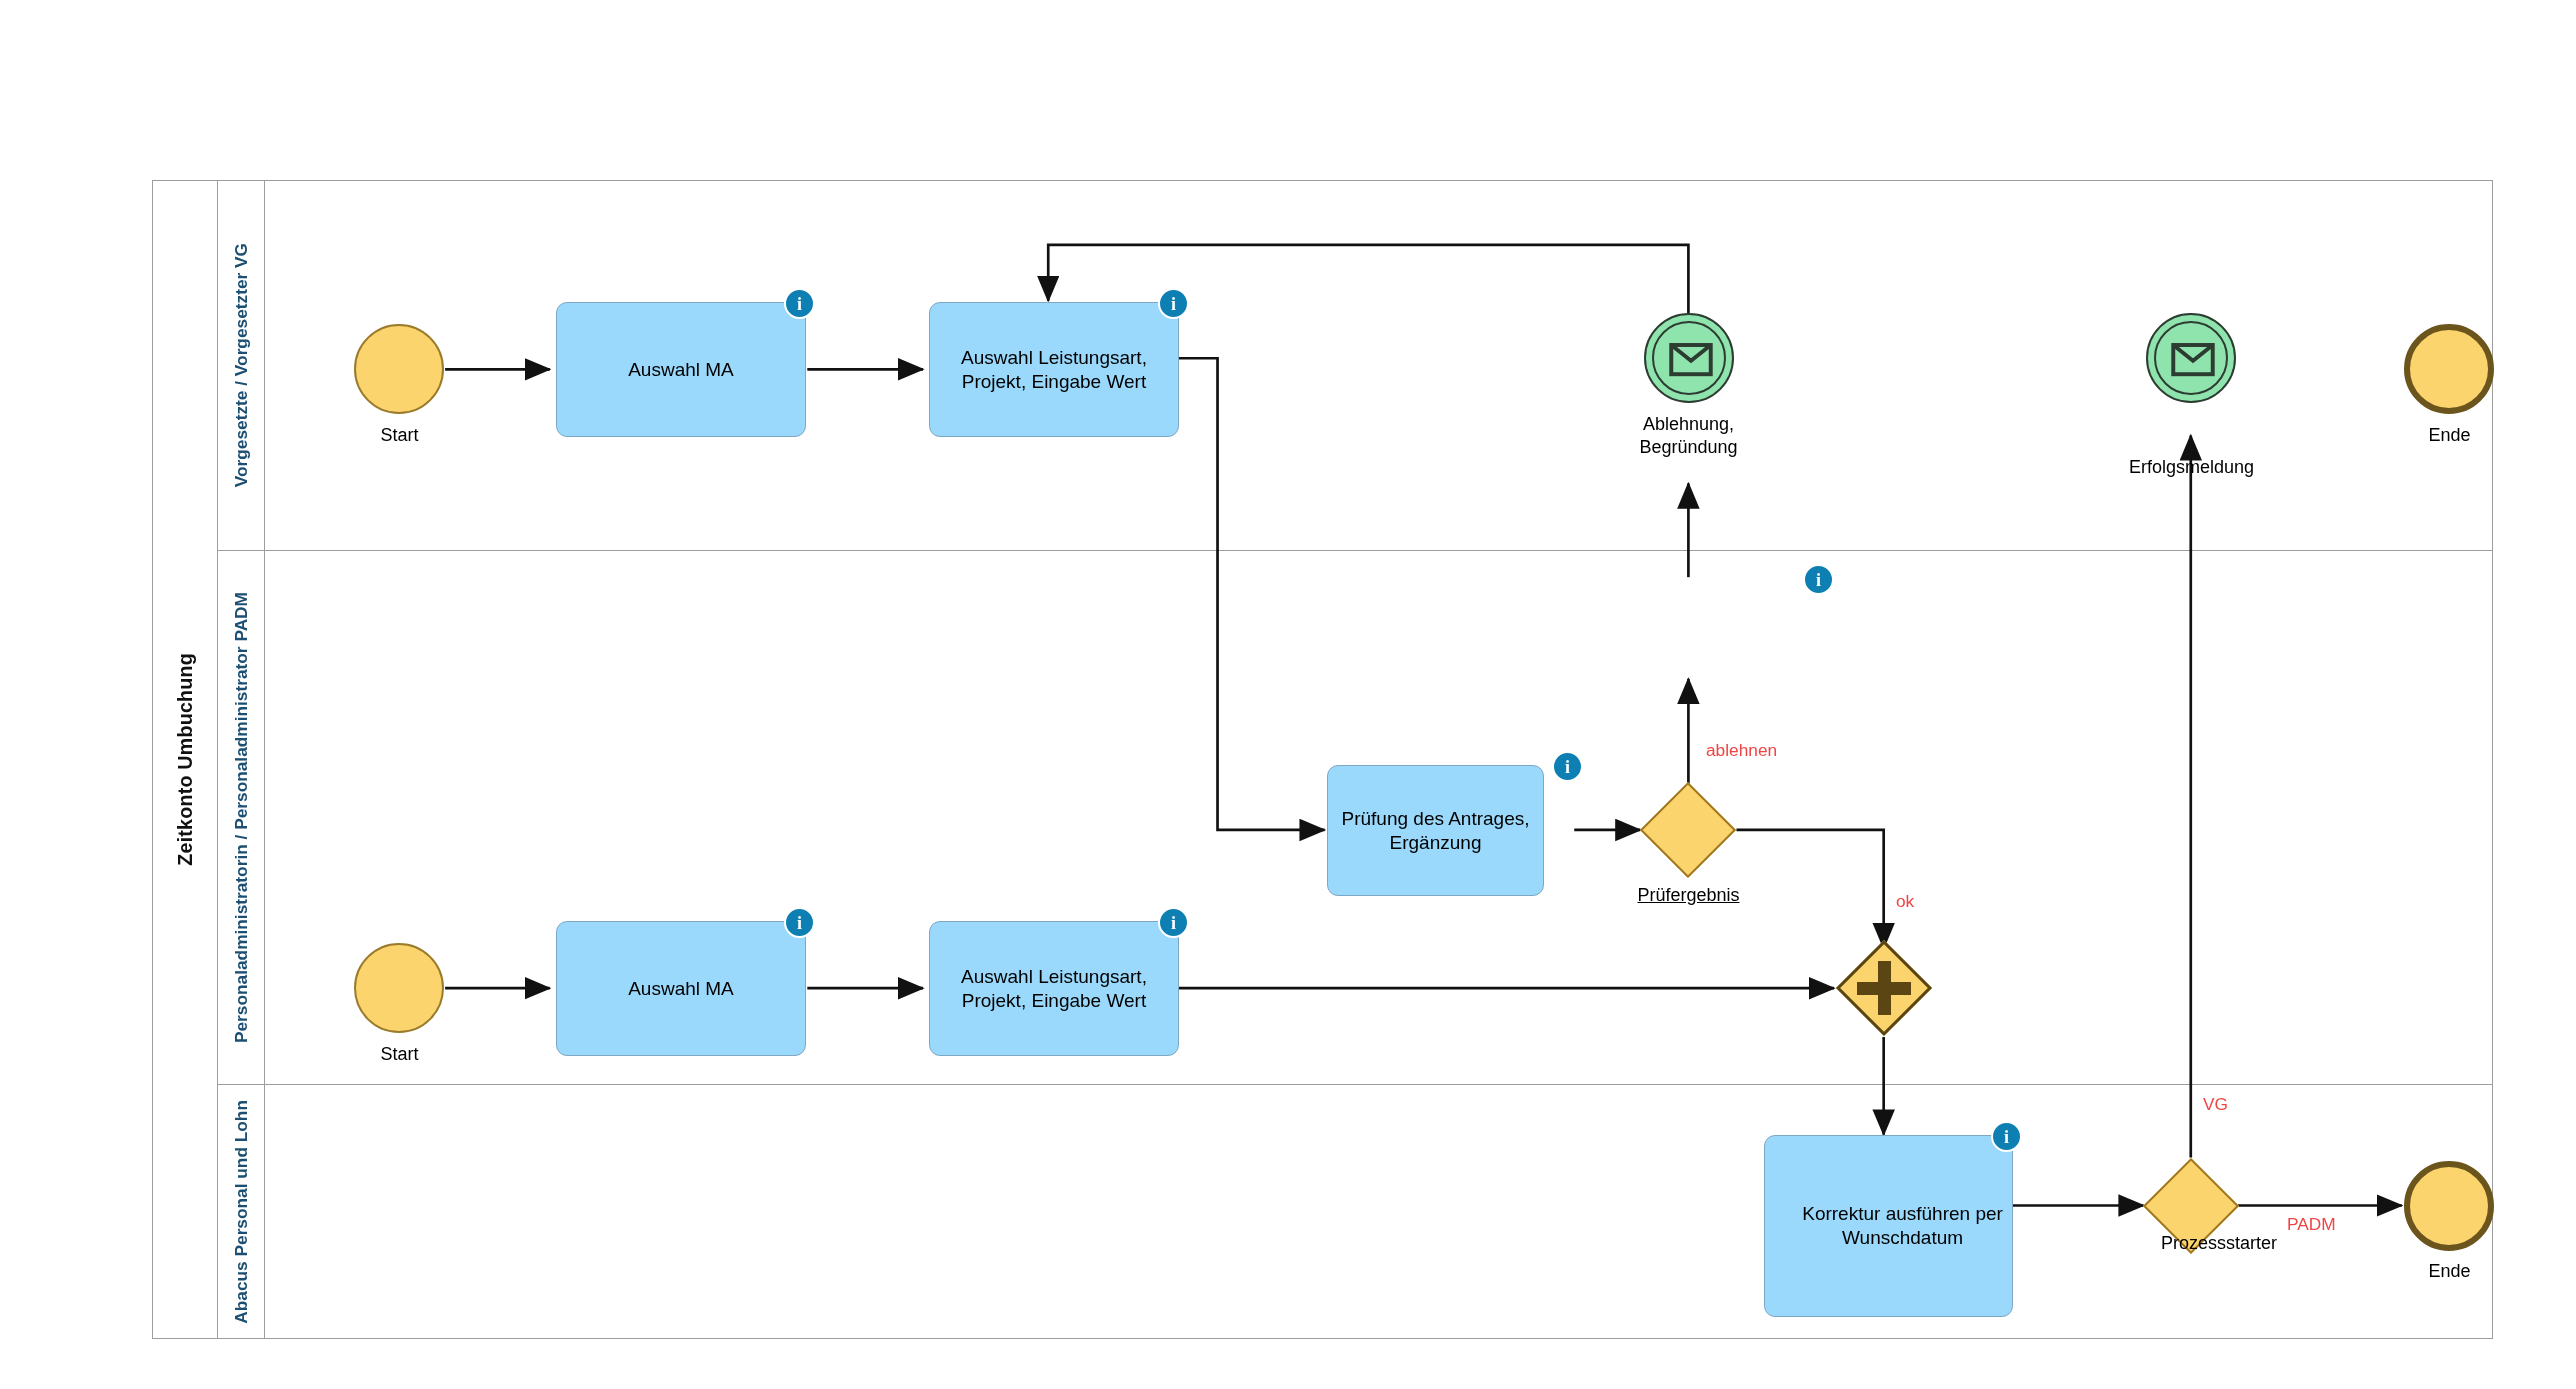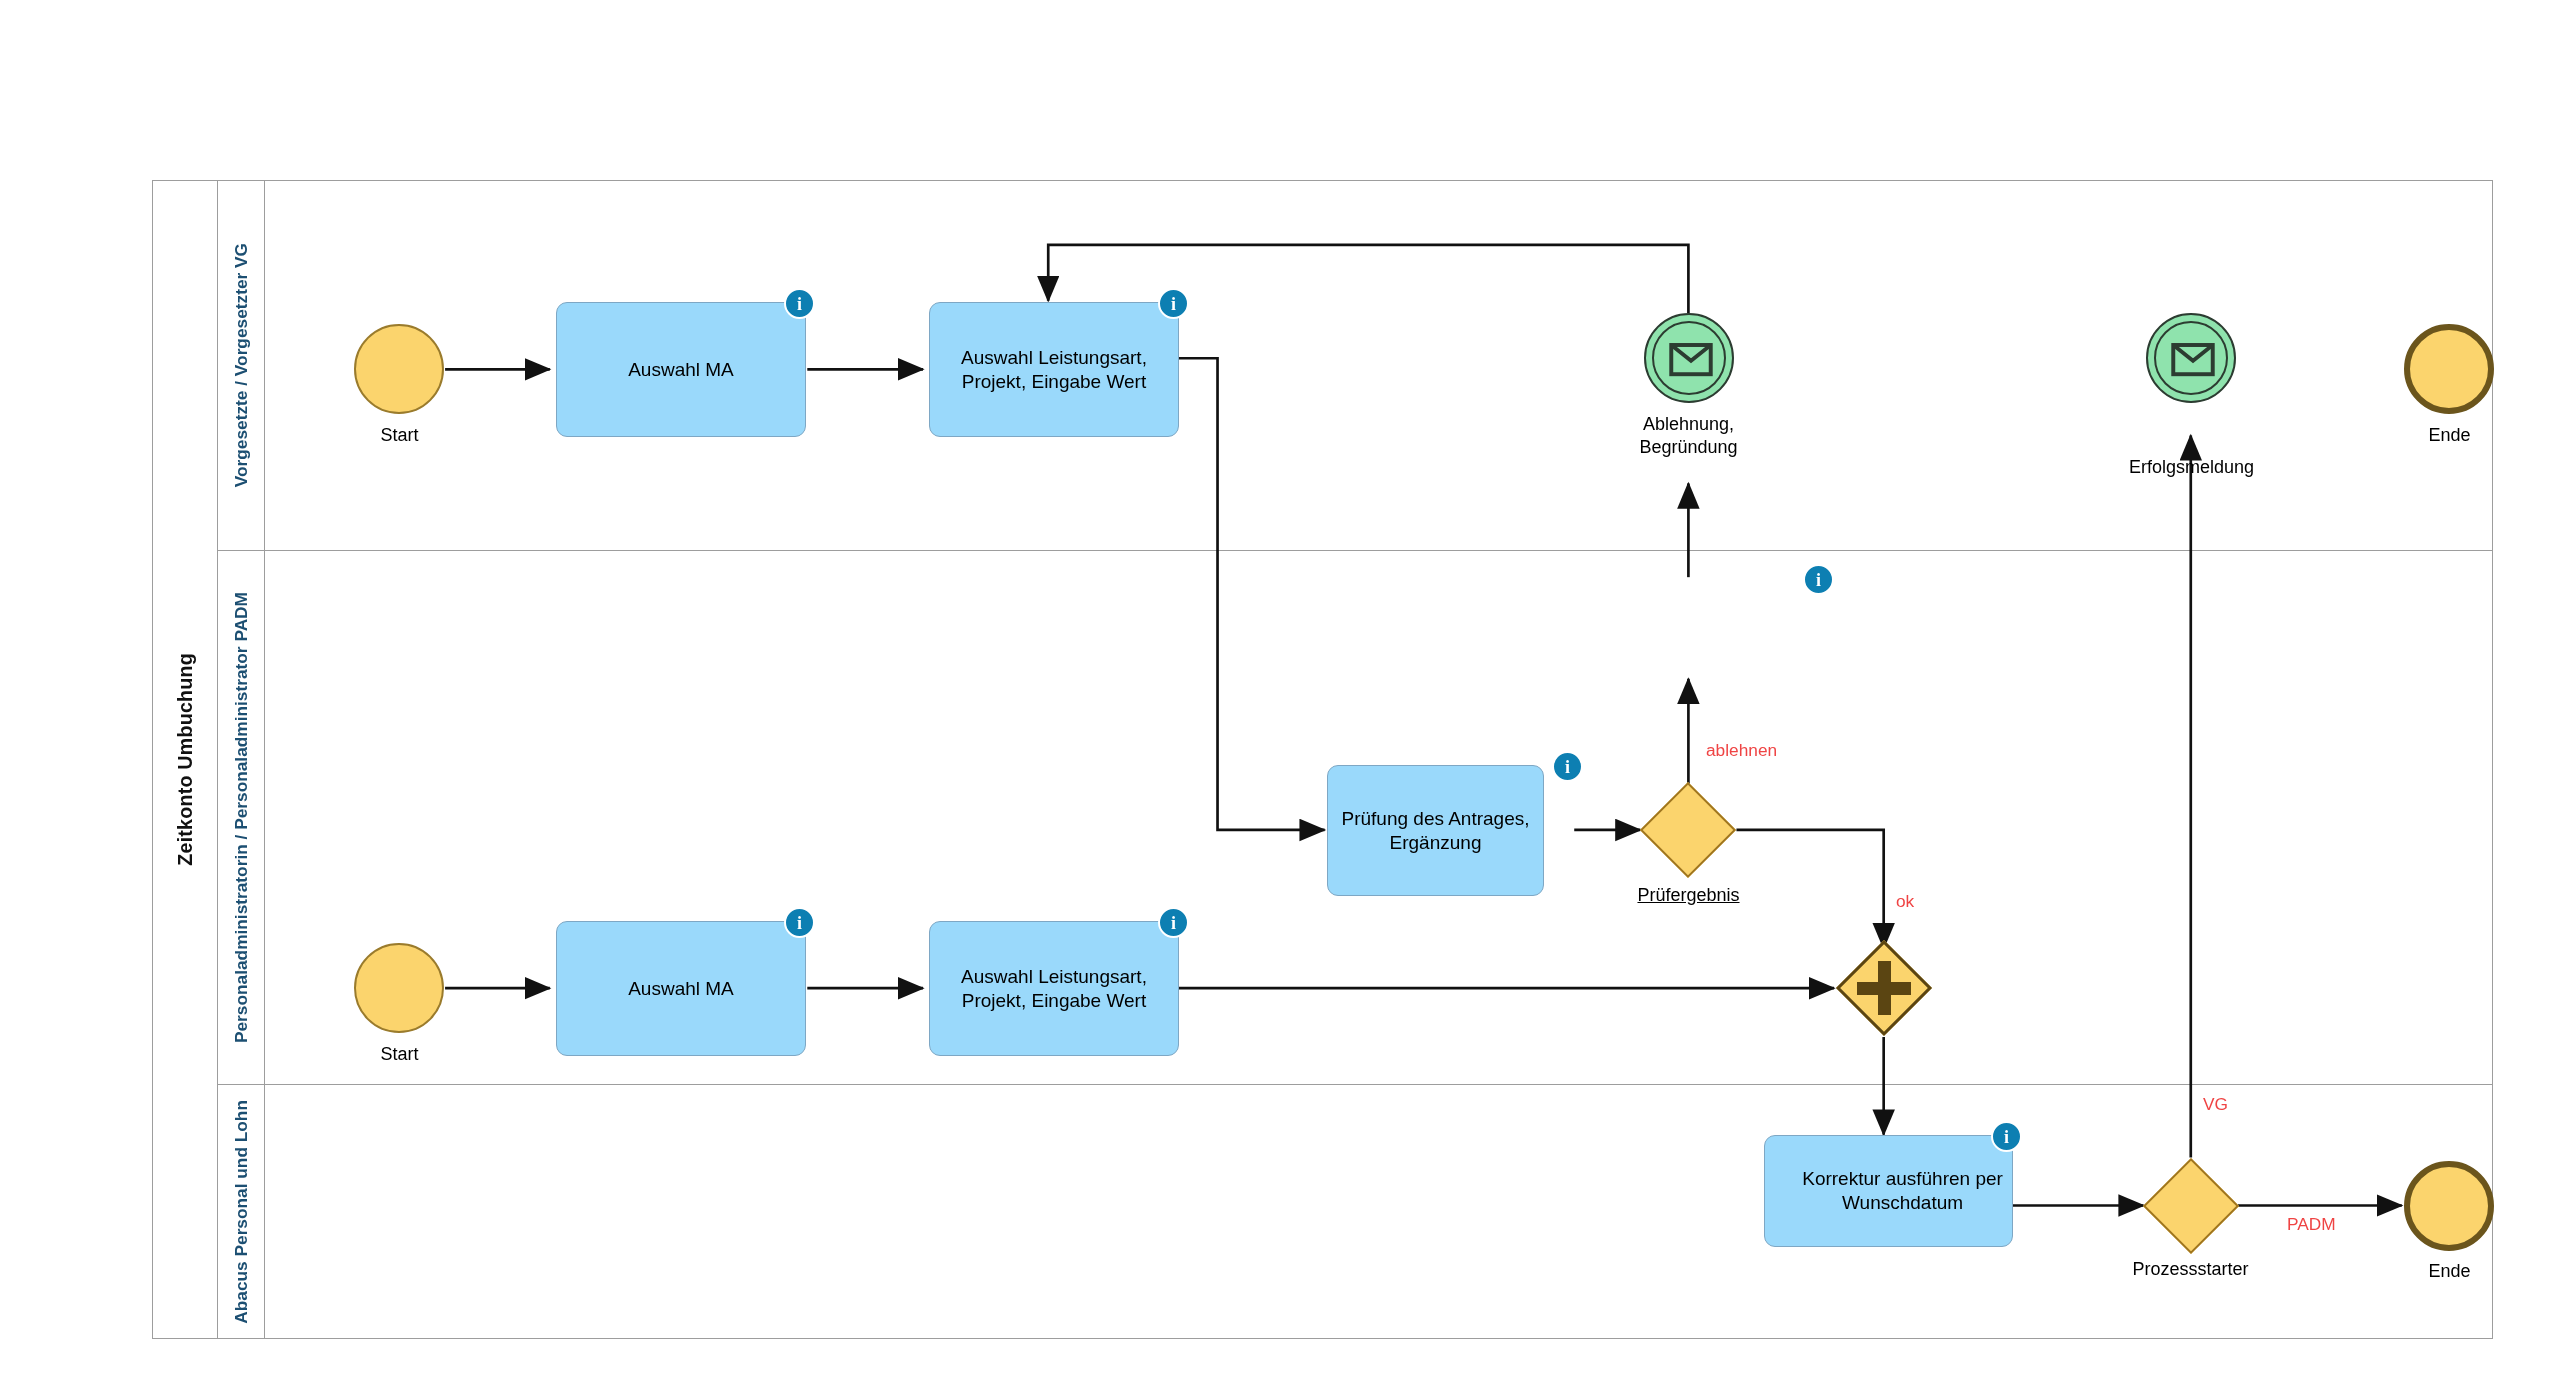--- a/index.html
+++ b/index.html
@@ -191,34 +191,34 @@
   <div class="info-badge" style="left:1158px;top:907px;">
     <span>i</span>
   </div>
 
   <div class="gateway" style="left:1836px;top:940px;width:96px;height:96px;">
     <div class="gw-diamond gw-dark" style="left:14px;top:14px;width:68px;height:68px;"></div>
     <div class="plus-h" style="left:21px;top:42px;width:54px;height:12.6px;"></div>
     <div class="plus-v" style="left:42px;top:21px;width:12.6px;height:54px;"></div>
   </div>
 
-  <div class="task" style="left:1764px;top:1135px;width:249px;height:112px;padding-left:36px;">
+  <div class="task" style="left:1764px;top:1135px;width:249px;height:182px;padding-left:36px;">
     <span>Korrektur ausführen per
 Wunschdatum</span>
   </div>
   <div class="info-badge" style="left:1991px;top:1121px;">
     <span>i</span>
   </div>
 
   <div class="flow-label" style="left:2203px;top:1094px;">VG</div>
 
   <div class="gateway" style="left:2143px;top:1158px;width:96px;height:96px;">
     <div class="gw-diamond" style="left:14px;top:14px;width:68px;height:68px;"></div>
   </div>
-  <div class="node-label" style="left:2104px;top:1258px;width:173px;">Prozessstarter</div>
+  <div class="node-label" style="left:2104px;top:1232px;width:173px;text-align:right;">Prozessstarter</div>
 
   <div class="flow-label" style="left:2287px;top:1214px;">PADM</div>
 
   <div class="event ev-end" style="left:2404px;top:1161px;width:90px;height:90px;"></div>
   <div class="node-label" style="left:2373px;top:1260px;width:153px;">Ende</div>
 
 </div>
 
 
 </body></html>

